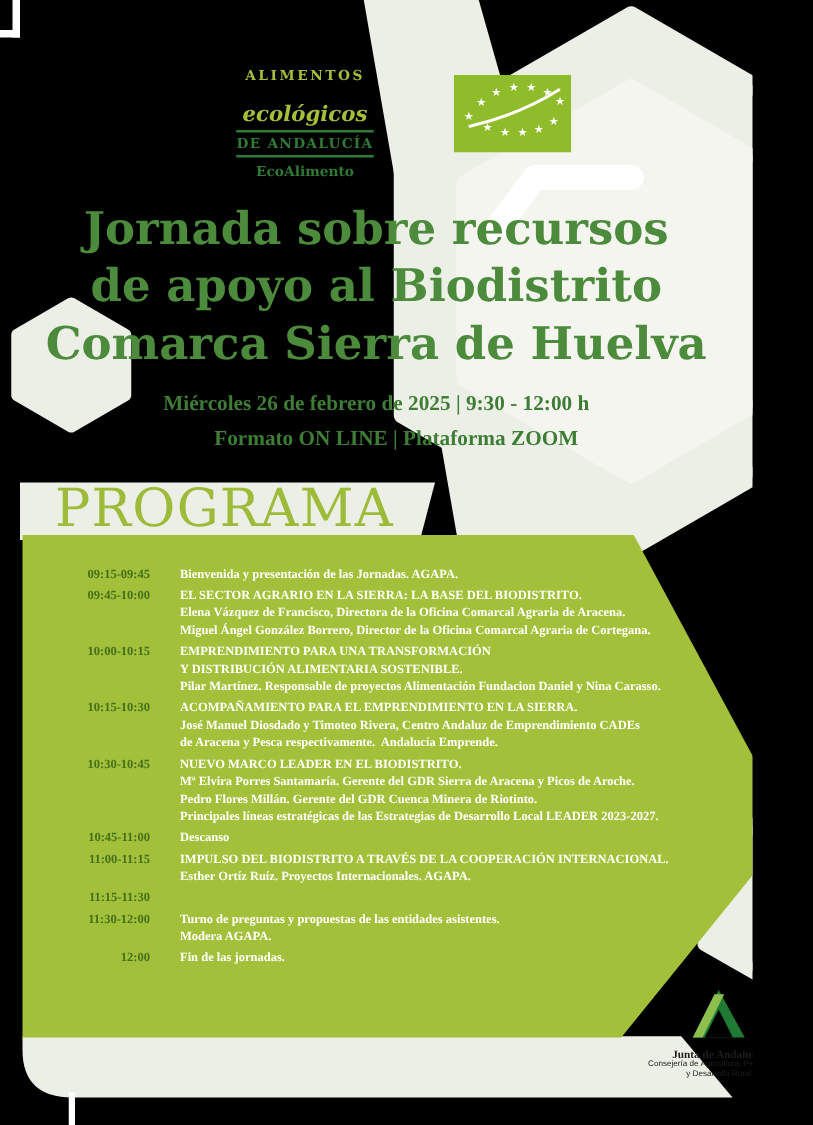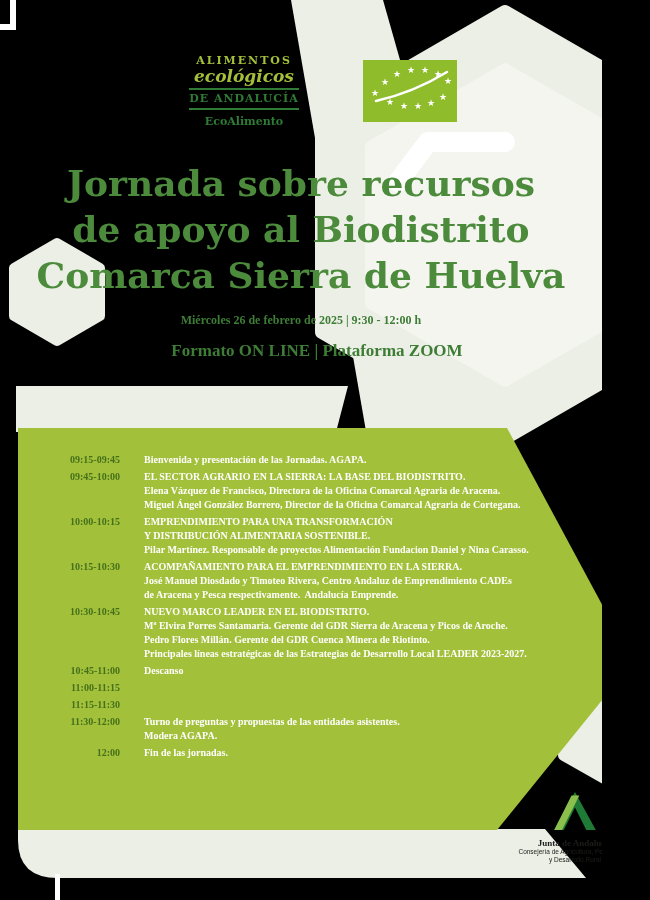--- a/index.html
+++ b/index.html
@@ -8,36 +8,36 @@
     overflow:hidden;font-family:"Liberation Serif",serif;
   }
   .bg-svg{position:absolute;left:0;top:0;z-index:0;}
 
   
   .agapa-logo{
     position:absolute;left:183px;top:55px;width:122px;z-index:3;
     text-align:center;line-height:1.05;
   }
   .agapa-l1{font-family:"DejaVu Serif",serif;font-weight:bold;font-size:11px;letter-spacing:2px;color:#A4C03A;}
-  .agapa-l2{font-family:"DejaVu Serif",serif;font-style:italic;font-weight:bold;font-size:17px;color:#A4C03A;margin-top:1px;}
+  .agapa-l2{font-family:"DejaVu Serif",serif;font-style:italic;font-weight:bold;font-size:17px;color:#A4C03A;margin-top:17px;}
   .agapa-rule{height:2px;background:#2F7A35;margin:3px 6px;}
   .agapa-l3{font-family:"DejaVu Serif",serif;font-weight:bold;font-size:11px;letter-spacing:1px;color:#2F7A35;}
   .agapa-l4{font-family:"DejaVu Serif",serif;font-weight:bold;font-size:11px;color:#2F7A35;margin-top:6px;}
   .eu-logo{position:absolute;left:363px;top:60px;z-index:3;}
 
   
   .title{
     position:absolute;left:30px;right:30px;top:160px;z-index:3;
     text-align:center;color:#4C8B3C;
     font-family:"DejaVu Serif",serif;font-weight:bold;
     font-size:36px;line-height:46px;
   }
   .dateline{
     position:absolute;left:0;right:0;top:313px;z-index:3;text-align:center;
-    color:#3E7D35;font-family:"Liberation Serif",serif;font-weight:bold;font-size:12px;
+    color:#3E7D35;font-family:"Liberation Serif",serif;font-weight:bold;font-size:17px;
   }
   .formatline{
     position:absolute;left:0;right:0;top:341px;z-index:3;text-align:center;
     color:#3E7D35;font-family:"Liberation Serif",serif;font-weight:bold;font-size:17px;padding-left:32px;
   }
   .programa{
     position:absolute;left:44px;top:382px;z-index:3;
     font-family:"DejaVu Serif",serif;font-size:42px;letter-spacing:1px;
     color:#9CBB39;
   }
@@ -124,20 +124,21 @@
 
   <div class="title">
     <div>Jornada sobre recursos</div>
     <div>de apoyo al Biodistrito</div>
     <div>Comarca Sierra de Huelva</div>
   </div>
 
   <div class="dateline">Miércoles 26 de febrero de 2025  |  9:30 - 12:00 h</div>
   <div class="formatline">Formato ON LINE  |  Plataforma ZOOM</div>
 
+  <div class="programa">PROGRAMA</div>
 
   <div class="program-list" id="program-list">
       <div class="entry">
         <div class="time">09:15-09:45</div>
         <div class="content">
           <div class="line">Bienvenida y presentación de las Jornadas. AGAPA.</div>
         </div>
       </div>
       <div class="entry">
         <div class="time">09:45-10:00</div>
@@ -173,20 +174,24 @@
         </div>
       </div>
       <div class="entry">
         <div class="time">10:45-11:00</div>
         <div class="content">
           <div class="line">Descanso</div>
         </div>
       </div>
       <div class="entry">
         <div class="time">11:00-11:15</div>
+        <div class="content">
+          <div class="line">IMPULSO DEL BIODISTRITO A TRAVÉS DE LA COOPERACIÓN INTERNACIONAL.</div>
+          <div class="line">Esther Ortíz Ruíz. Proyectos Internacionales. AGAPA.</div>
+        </div>
       </div>
       <div class="entry">
         <div class="time">11:15-11:30</div>
       </div>
       <div class="entry">
         <div class="time">11:30-12:00</div>
         <div class="content">
           <div class="line">Turno de preguntas y propuestas de las entidades asistentes.</div>
           <div class="line">Modera AGAPA.</div>
         </div>

